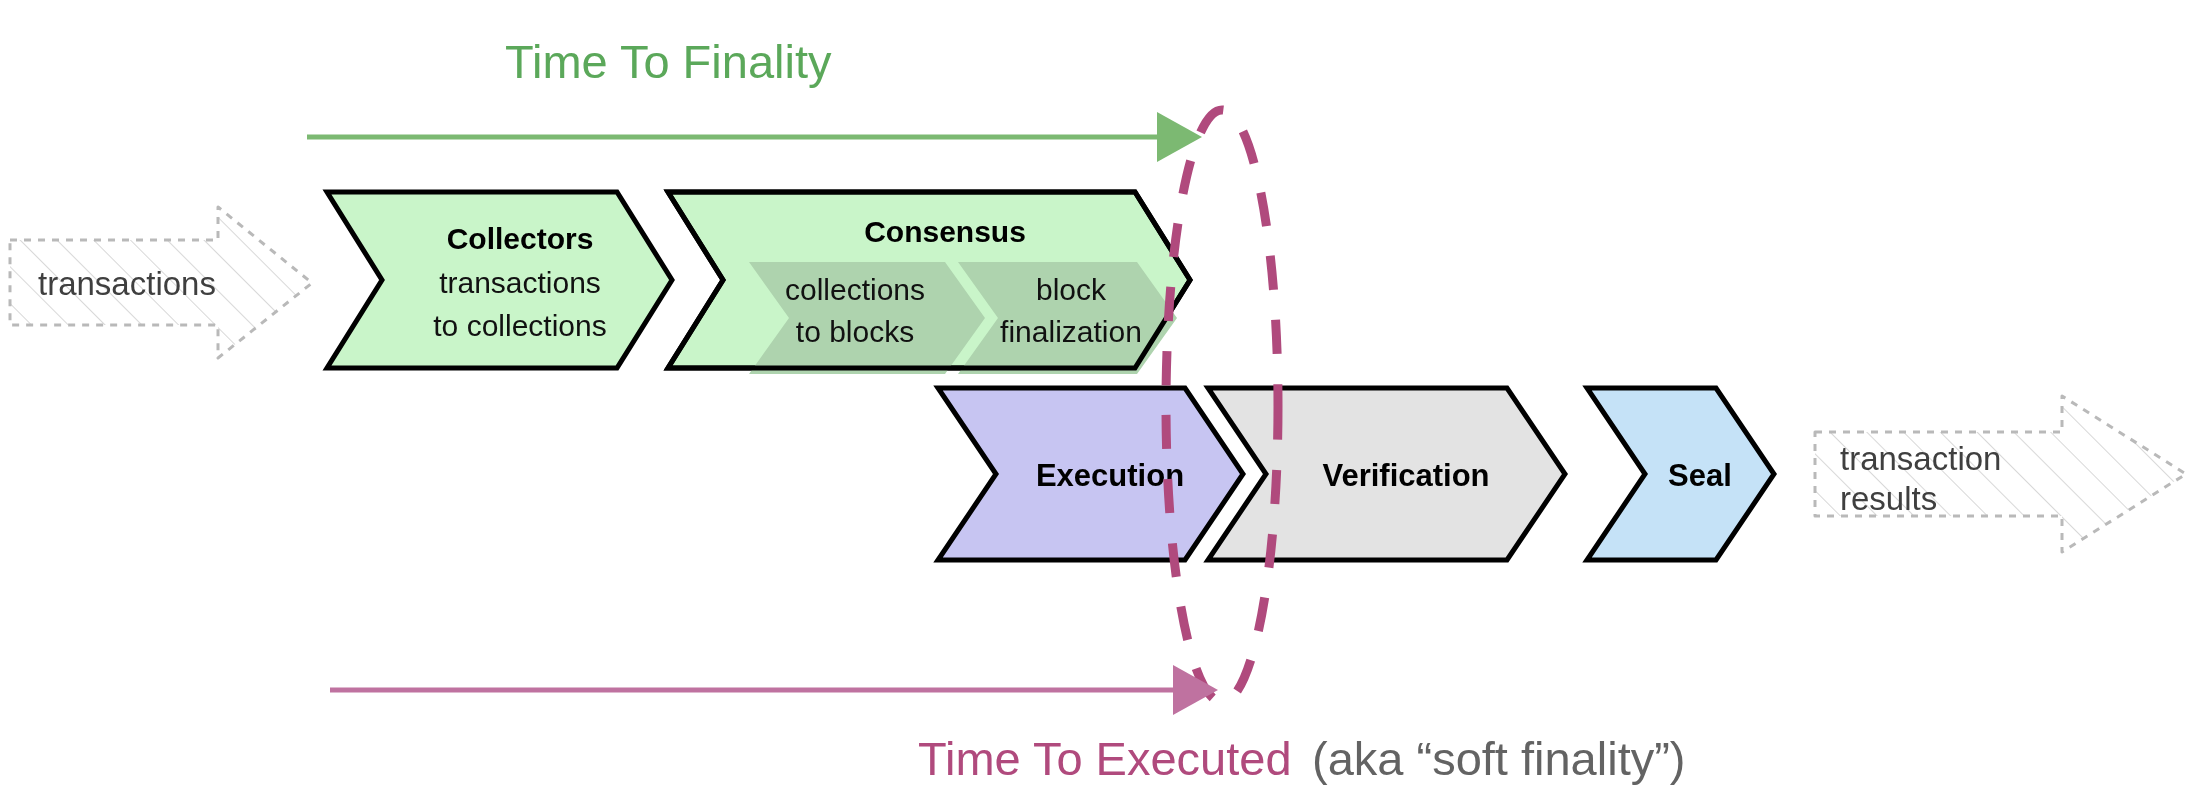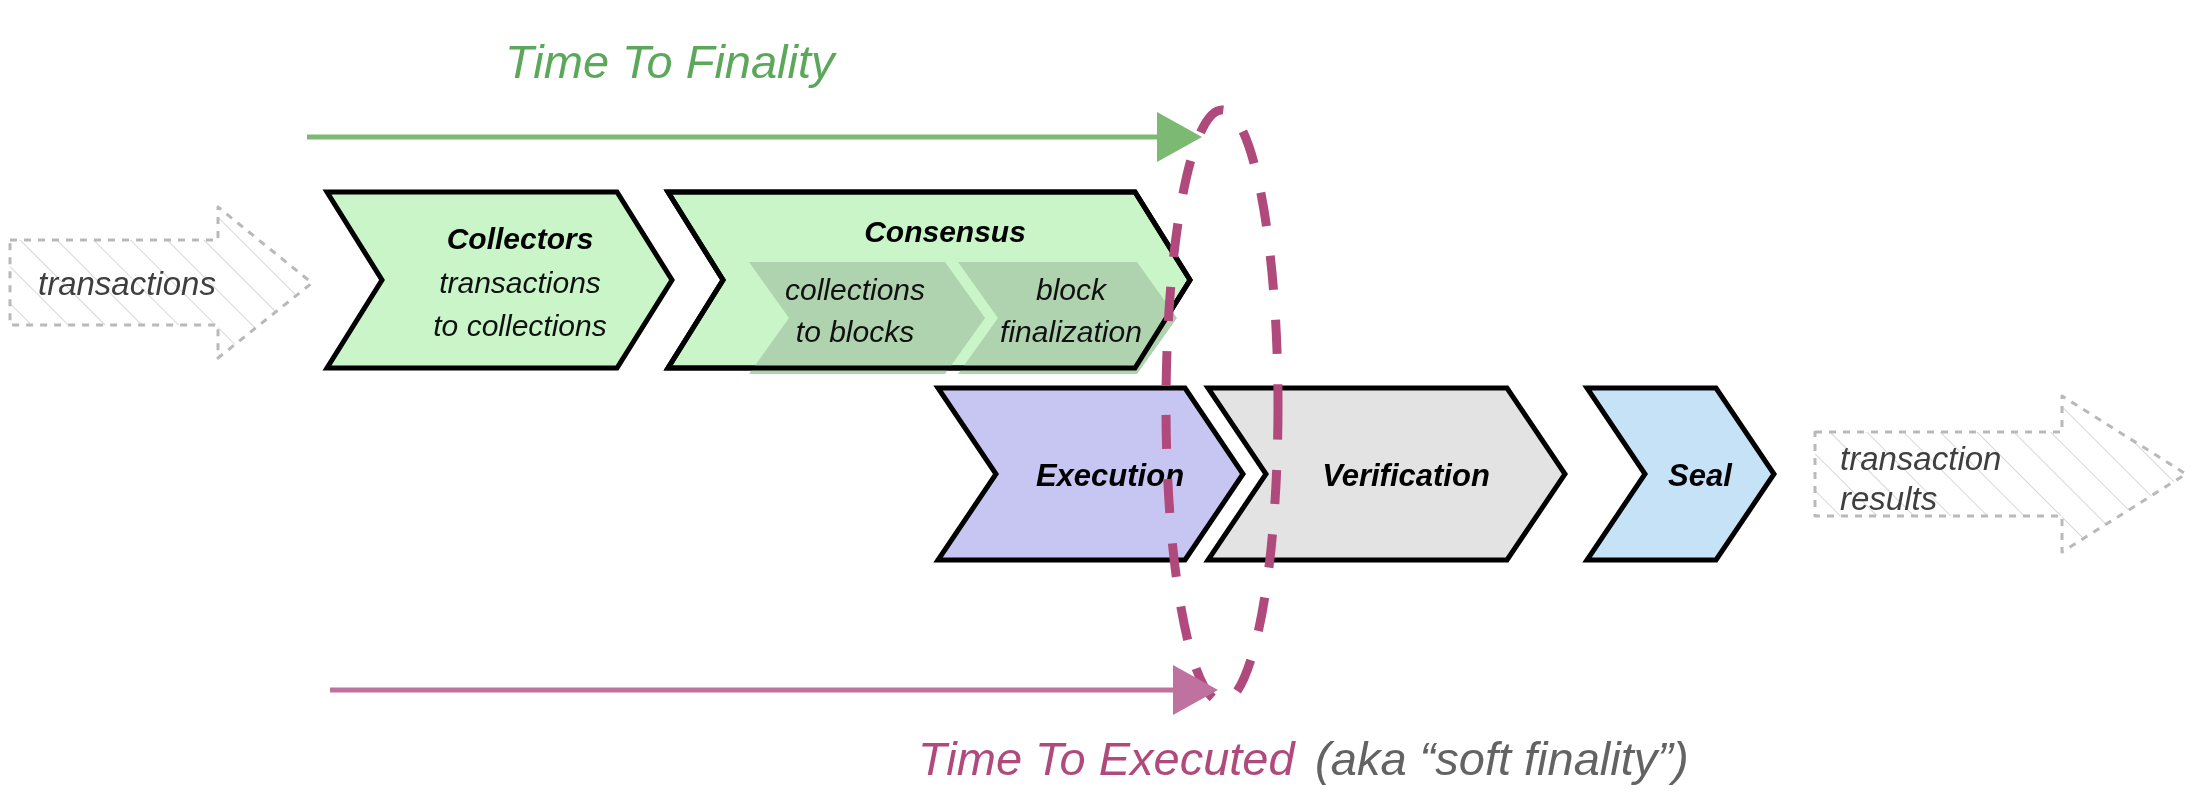--- a/index.html
+++ b/index.html
@@ -1,17 +1,17 @@
 <!DOCTYPE html>
 <html><head>
 <meta charset="utf-8">
 <style>
   html,body{margin:0;padding:0;background:#ffffff;}
   body{width:2194px;height:806px;overflow:hidden;font-family:"Liberation Sans",sans-serif;}
-  #stage{position:relative;width:2194px;height:806px;background:#fff;font-style:italic;}
+  #stage{position:relative;width:2194px;height:806px;background:#fff;}
   svg{display:block;}
   .chev-title{font-family:"Liberation Sans",sans-serif;font-weight:bold;font-size:30px;fill:#000;}
   .chev-sub{font-family:"Liberation Sans",sans-serif;font-weight:normal;font-size:30px;fill:#111;}
   .chev-main{font-family:"Liberation Sans",sans-serif;font-weight:bold;font-size:31px;fill:#000;}
   .ghost-text{font-family:"Liberation Sans",sans-serif;font-weight:normal;font-size:33px;fill:#3f3f3f;}
   .banner-green{font-family:"Liberation Sans",sans-serif;font-weight:normal;font-size:47px;fill:#5ba85a;}
   .banner-magenta{font-family:"Liberation Sans",sans-serif;font-weight:normal;font-size:47px;fill:#b04a7d;}
   .banner-gray{font-family:"Liberation Sans",sans-serif;font-weight:normal;font-size:47px;fill:#636363;}
 </style>
 </head>

